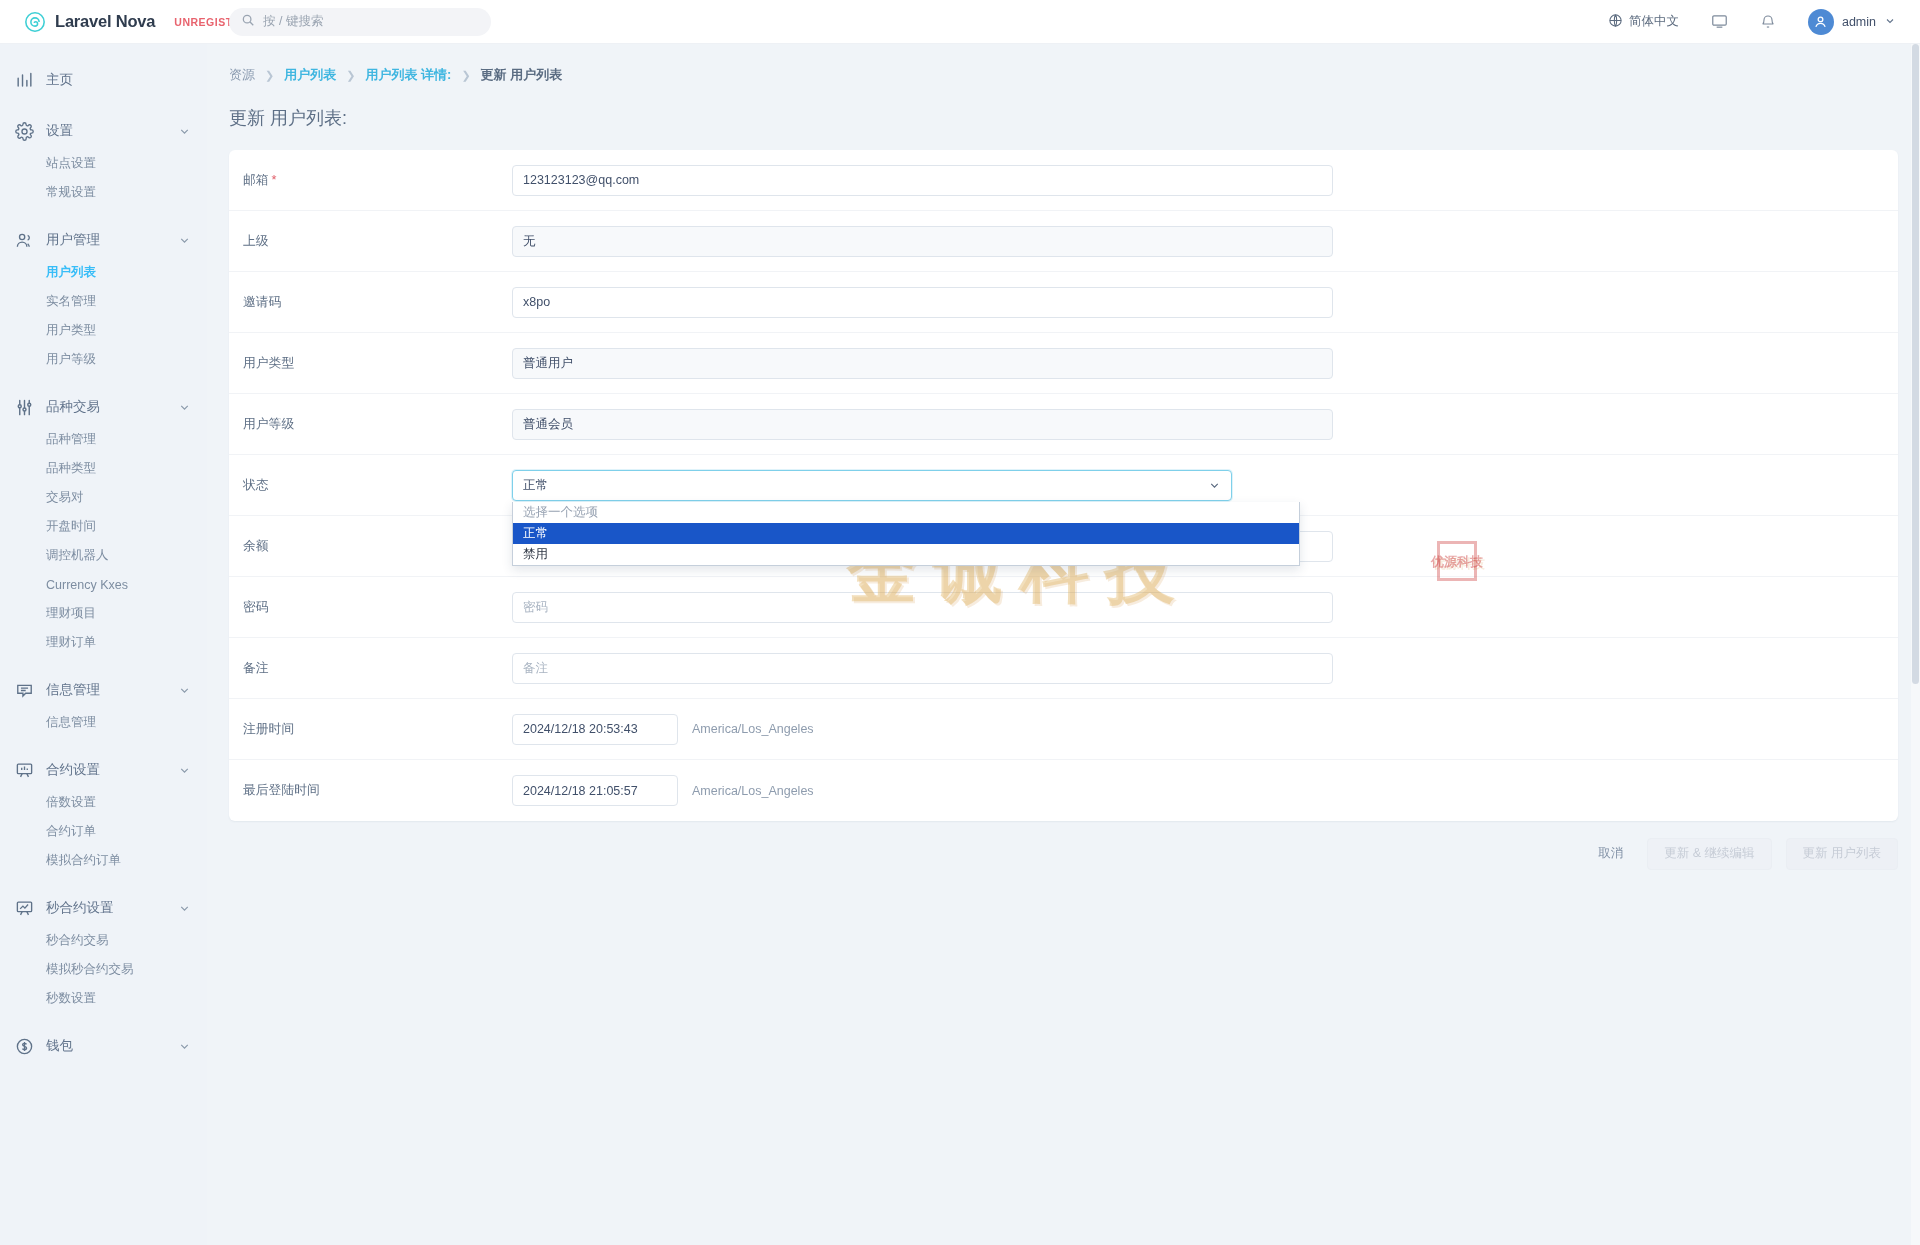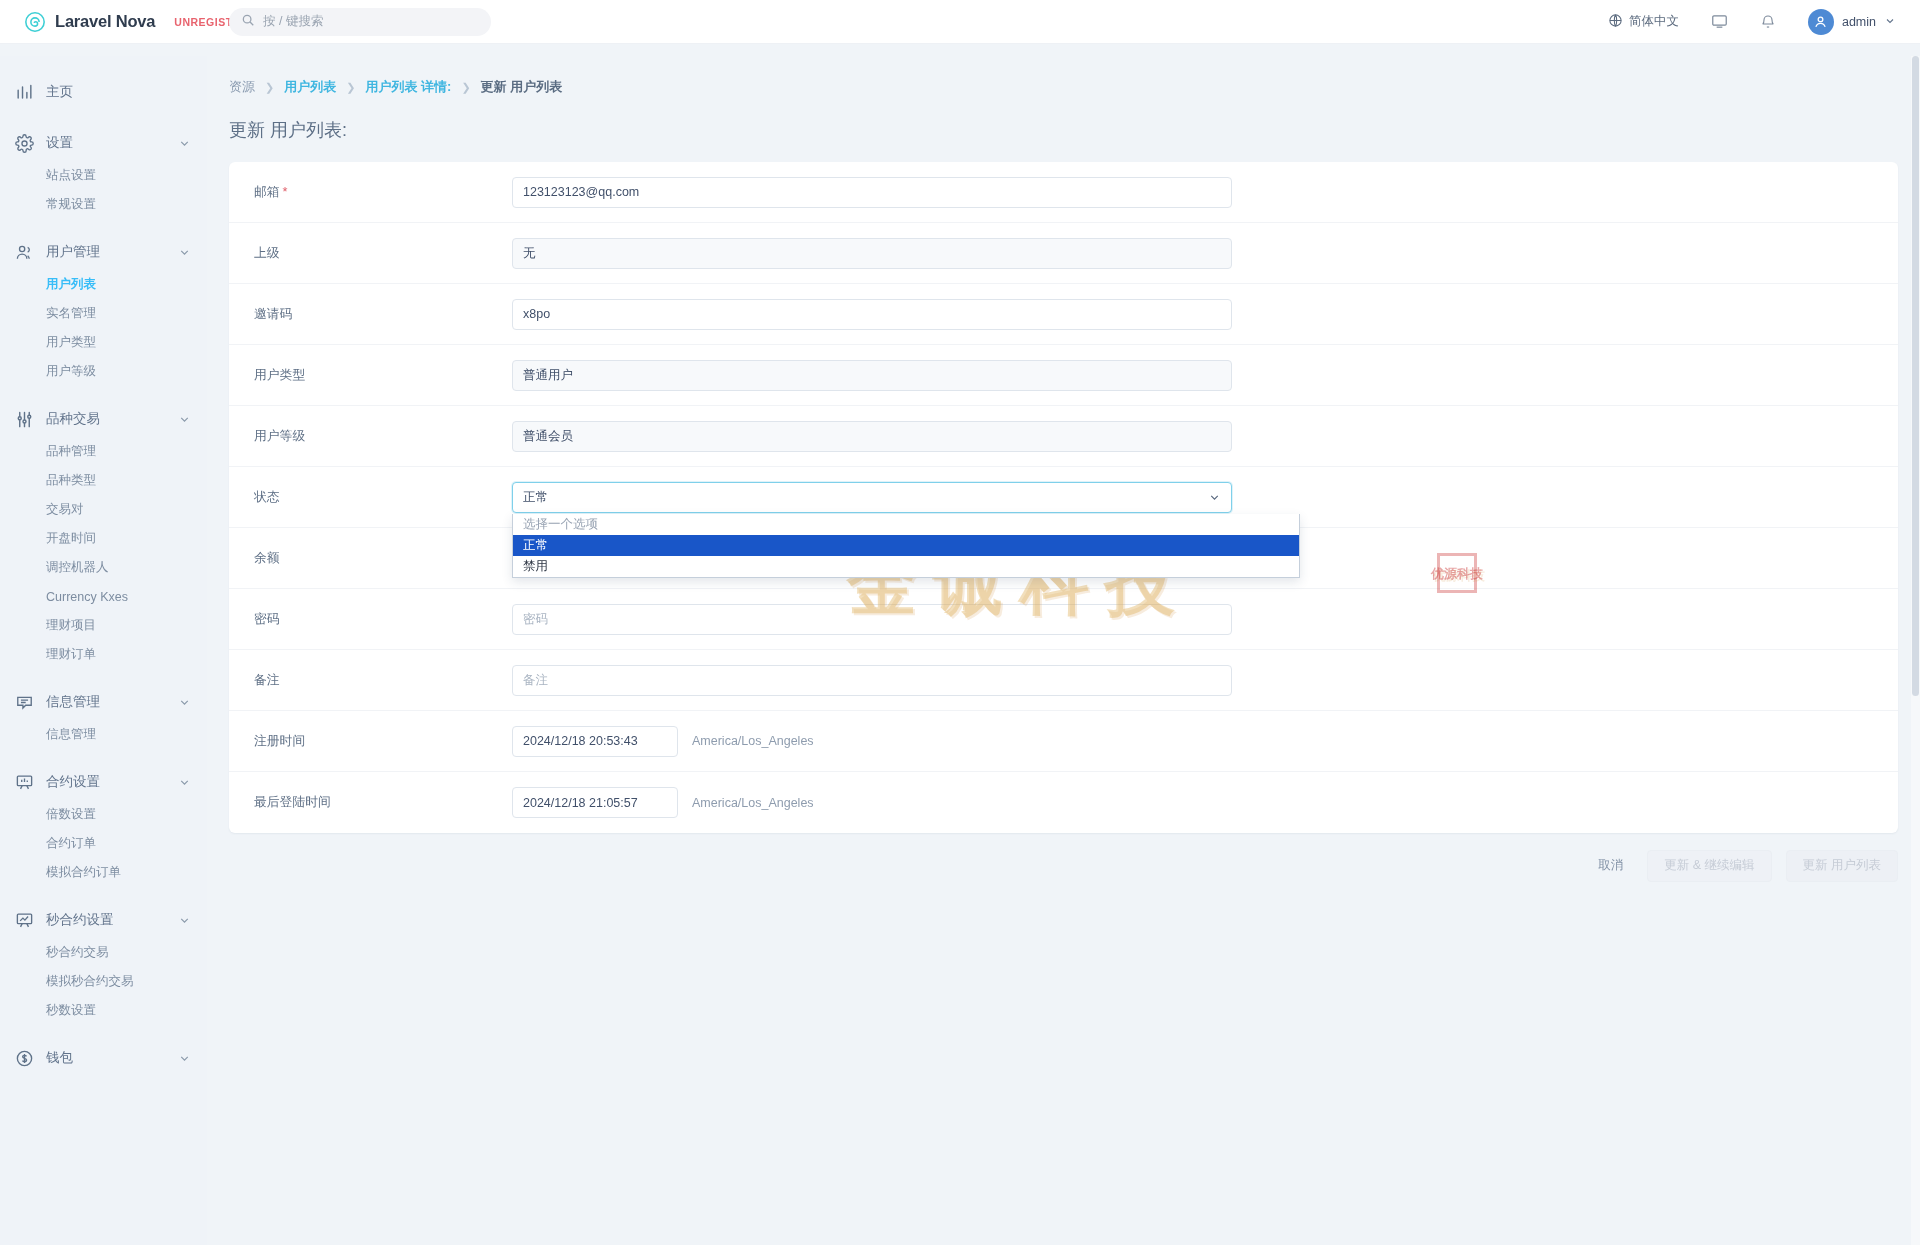--- a/index.html
+++ b/index.html
@@ -32,21 +32,21 @@
   .lang { display: flex; align-items: center; gap: 6px; font-size: 12.5px; color: #5c6b7f; }
   .icon-btn { display: flex; align-items: center; color: #7d8a9b; }
   .userbox { display: flex; align-items: center; gap: 8px; }
   .avatar {
     width: 26px; height: 26px; border-radius: 50%; background: #4e8ad4;
     display: flex; align-items: center; justify-content: center; color: #fff;
   }
   .username { font-size: 12.5px; color: #41506a; }
 
   
-  .body { display: flex; flex: 1 1 auto; min-height: 0; position: relative; margin-top: 12px; }
+  .body { display: flex; flex: 1 1 auto; min-height: 0; position: relative; }
 
   
   .sidebar {
     width: 207px; flex: 0 0 207px; background: #eff3f8; padding-top: 18px;
     overflow: hidden; position: relative;
   }
   .nav-group { margin-bottom: 2px; }
   .nav-top {
     display: flex; align-items: center; height: 36px; padding: 0 16px 0 14px; gap: 12px; cursor: pointer;
   }
@@ -67,26 +67,26 @@
   .bc-sep { color: #b9c6d4; font-size: 11px; }
 
   .page-title { font-size: 18px; color: #5d6f86; padding: 22px 0 0 22px; font-weight: normal; }
 
   .card {
     margin: 20px 22px 0 22px; background: #fff; border-radius: 6px;
     box-shadow: 0 1px 2px rgba(60,80,110,.07); overflow: visible; position: relative;
   }
   .frow { display: flex; align-items: center; min-height: 61px; border-bottom: 1px solid #f1f3f6; position: relative; }
   .frow:last-child { border-bottom: none; }
-  .flabel { width: 283px; flex: 0 0 283px; padding-left: 25px; font-size: 12.8px; color: #5f7086; }
+  .flabel { width: 283px; flex: 0 0 283px; padding-left: 14px; font-size: 12.8px; color: #5f7086; }
   .req { color: #e0606b; margin-left: 3px; }
   .fctrl { flex: 1 1 auto; padding-right: 40px; position: relative; }
 
   .inp {
-    width: 720px; height: 31px; border: 1px solid #dfe5ec; border-radius: 4px;
+    width: 821px; height: 31px; border: 1px solid #dfe5ec; border-radius: 4px;
     background: #fff; font-size: 12.5px; color: #41506a; padding: 0 10px;
     display: flex; align-items: center;
   }
   .inp.readonly { background: #f7f9fb; }
   .inp.ph { color: #a9b4c2; }
   .inp.short { width: 166px; }
   .tz { font-size: 12.5px; color: #8e9cae; margin-left: 14px; }
   .inline { display: flex; align-items: center; }
 
   

